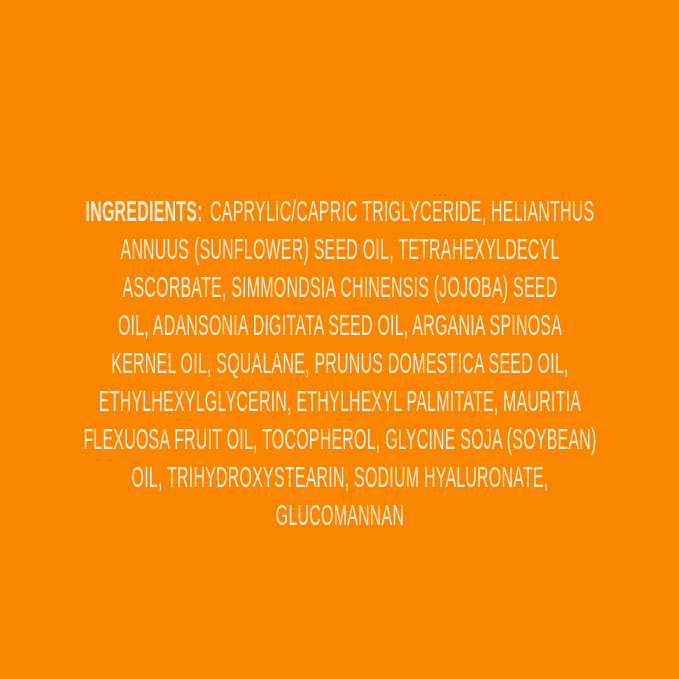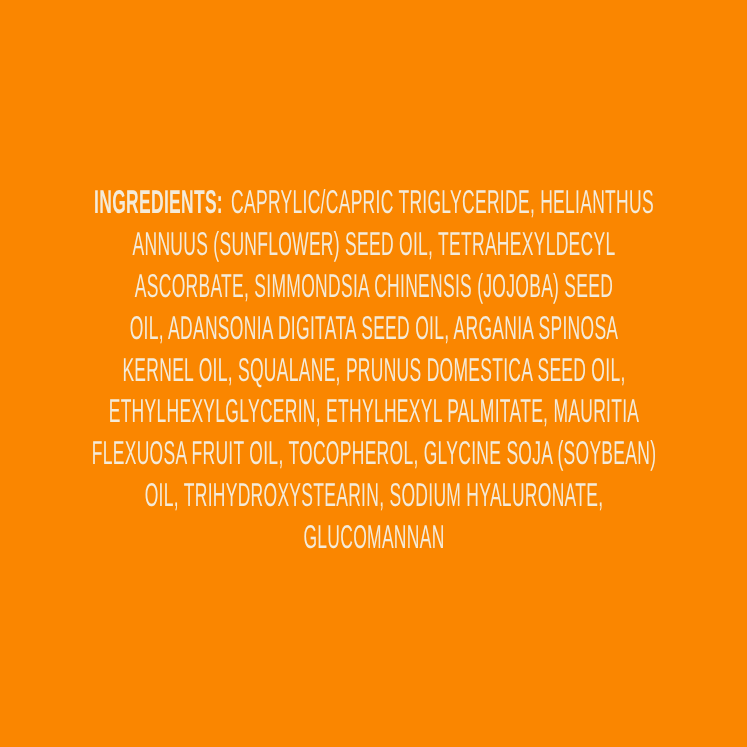--- a/index.html
+++ b/index.html
@@ -11,20 +11,21 @@
     height: 679px;
     overflow: hidden;
     background: var(--bg-color, #FA8600);
     font-family: "Liberation Sans", sans-serif;
   }
   .label-canvas {
     position: relative;
     width: 679px;
     height: 516px;
     background: var(--bg-color, #FA8600);
+    margin-top: 26px;
   }
   
   .ingredients-panel {
     position: absolute;
     top: 166px;
     left: calc(50% - 530px);
     width: 1060px;
     transform: scaleX(0.53);
     transform-origin: center top;
     text-align: center;

